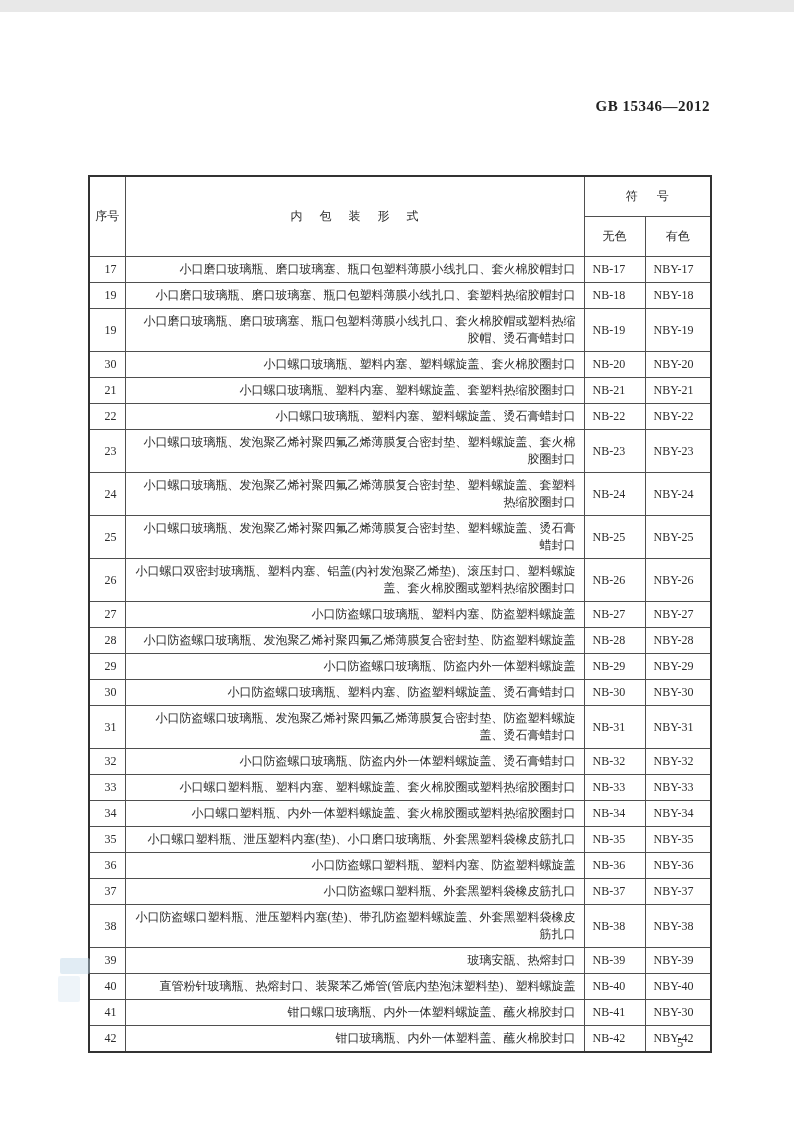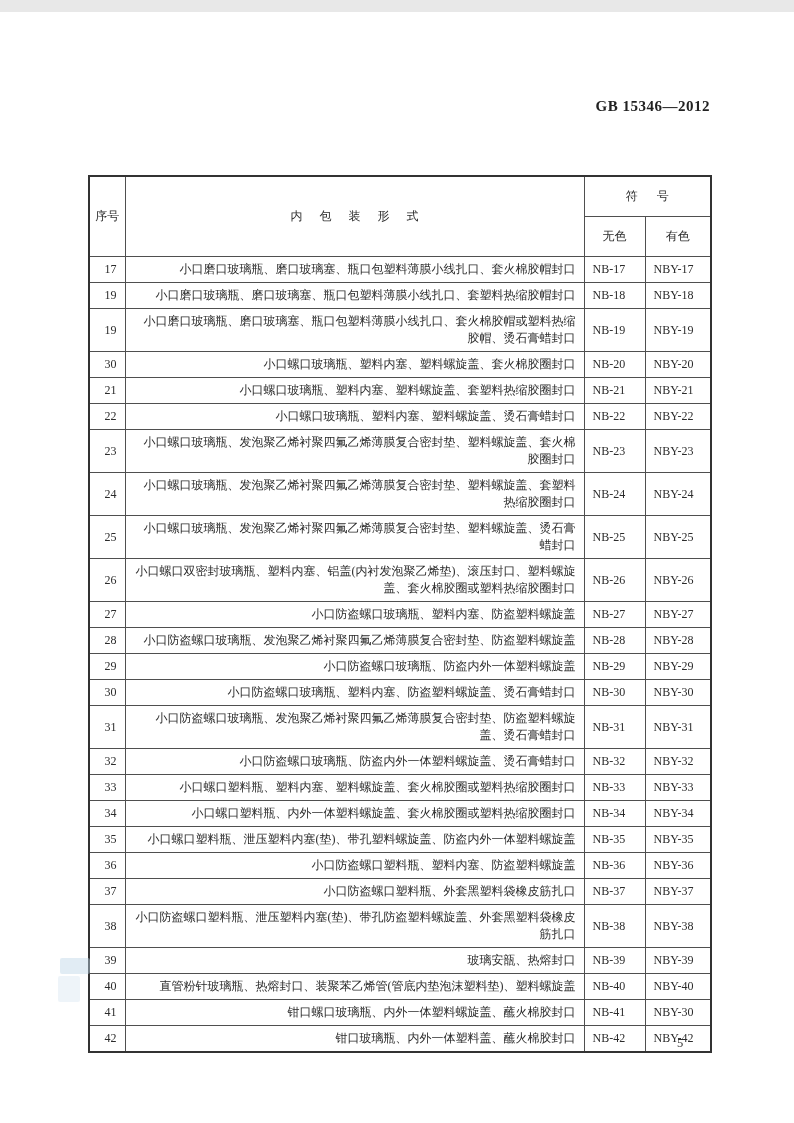--- a/index.html
+++ b/index.html
@@ -231,21 +231,21 @@
           <td class="c-sym">NBY-33</td>
         </tr>
         <tr>
           <td class="c-no">34</td>
           <td class="c-form">小口螺口塑料瓶、内外一体塑料螺旋盖、套火棉胶圈或塑料热缩胶圈封口</td>
           <td class="c-sym">NB-34</td>
           <td class="c-sym">NBY-34</td>
         </tr>
         <tr>
           <td class="c-no">35</td>
-          <td class="c-form">小口螺口塑料瓶、泄压塑料内塞(垫)、带孔塑料螺旋盖、防盗内外一体塑料螺旋盖</td>
+          <td class="c-form">小口螺口塑料瓶、泄压塑料内塞(垫)、小口磨口玻璃瓶、外套黑塑料袋橡皮筋扎口</td>
           <td class="c-sym">NB-35</td>
           <td class="c-sym">NBY-35</td>
         </tr>
         <tr>
           <td class="c-no">36</td>
           <td class="c-form">小口防盗螺口塑料瓶、塑料内塞、防盗塑料螺旋盖</td>
           <td class="c-sym">NB-36</td>
           <td class="c-sym">NBY-36</td>
         </tr>
         <tr>

